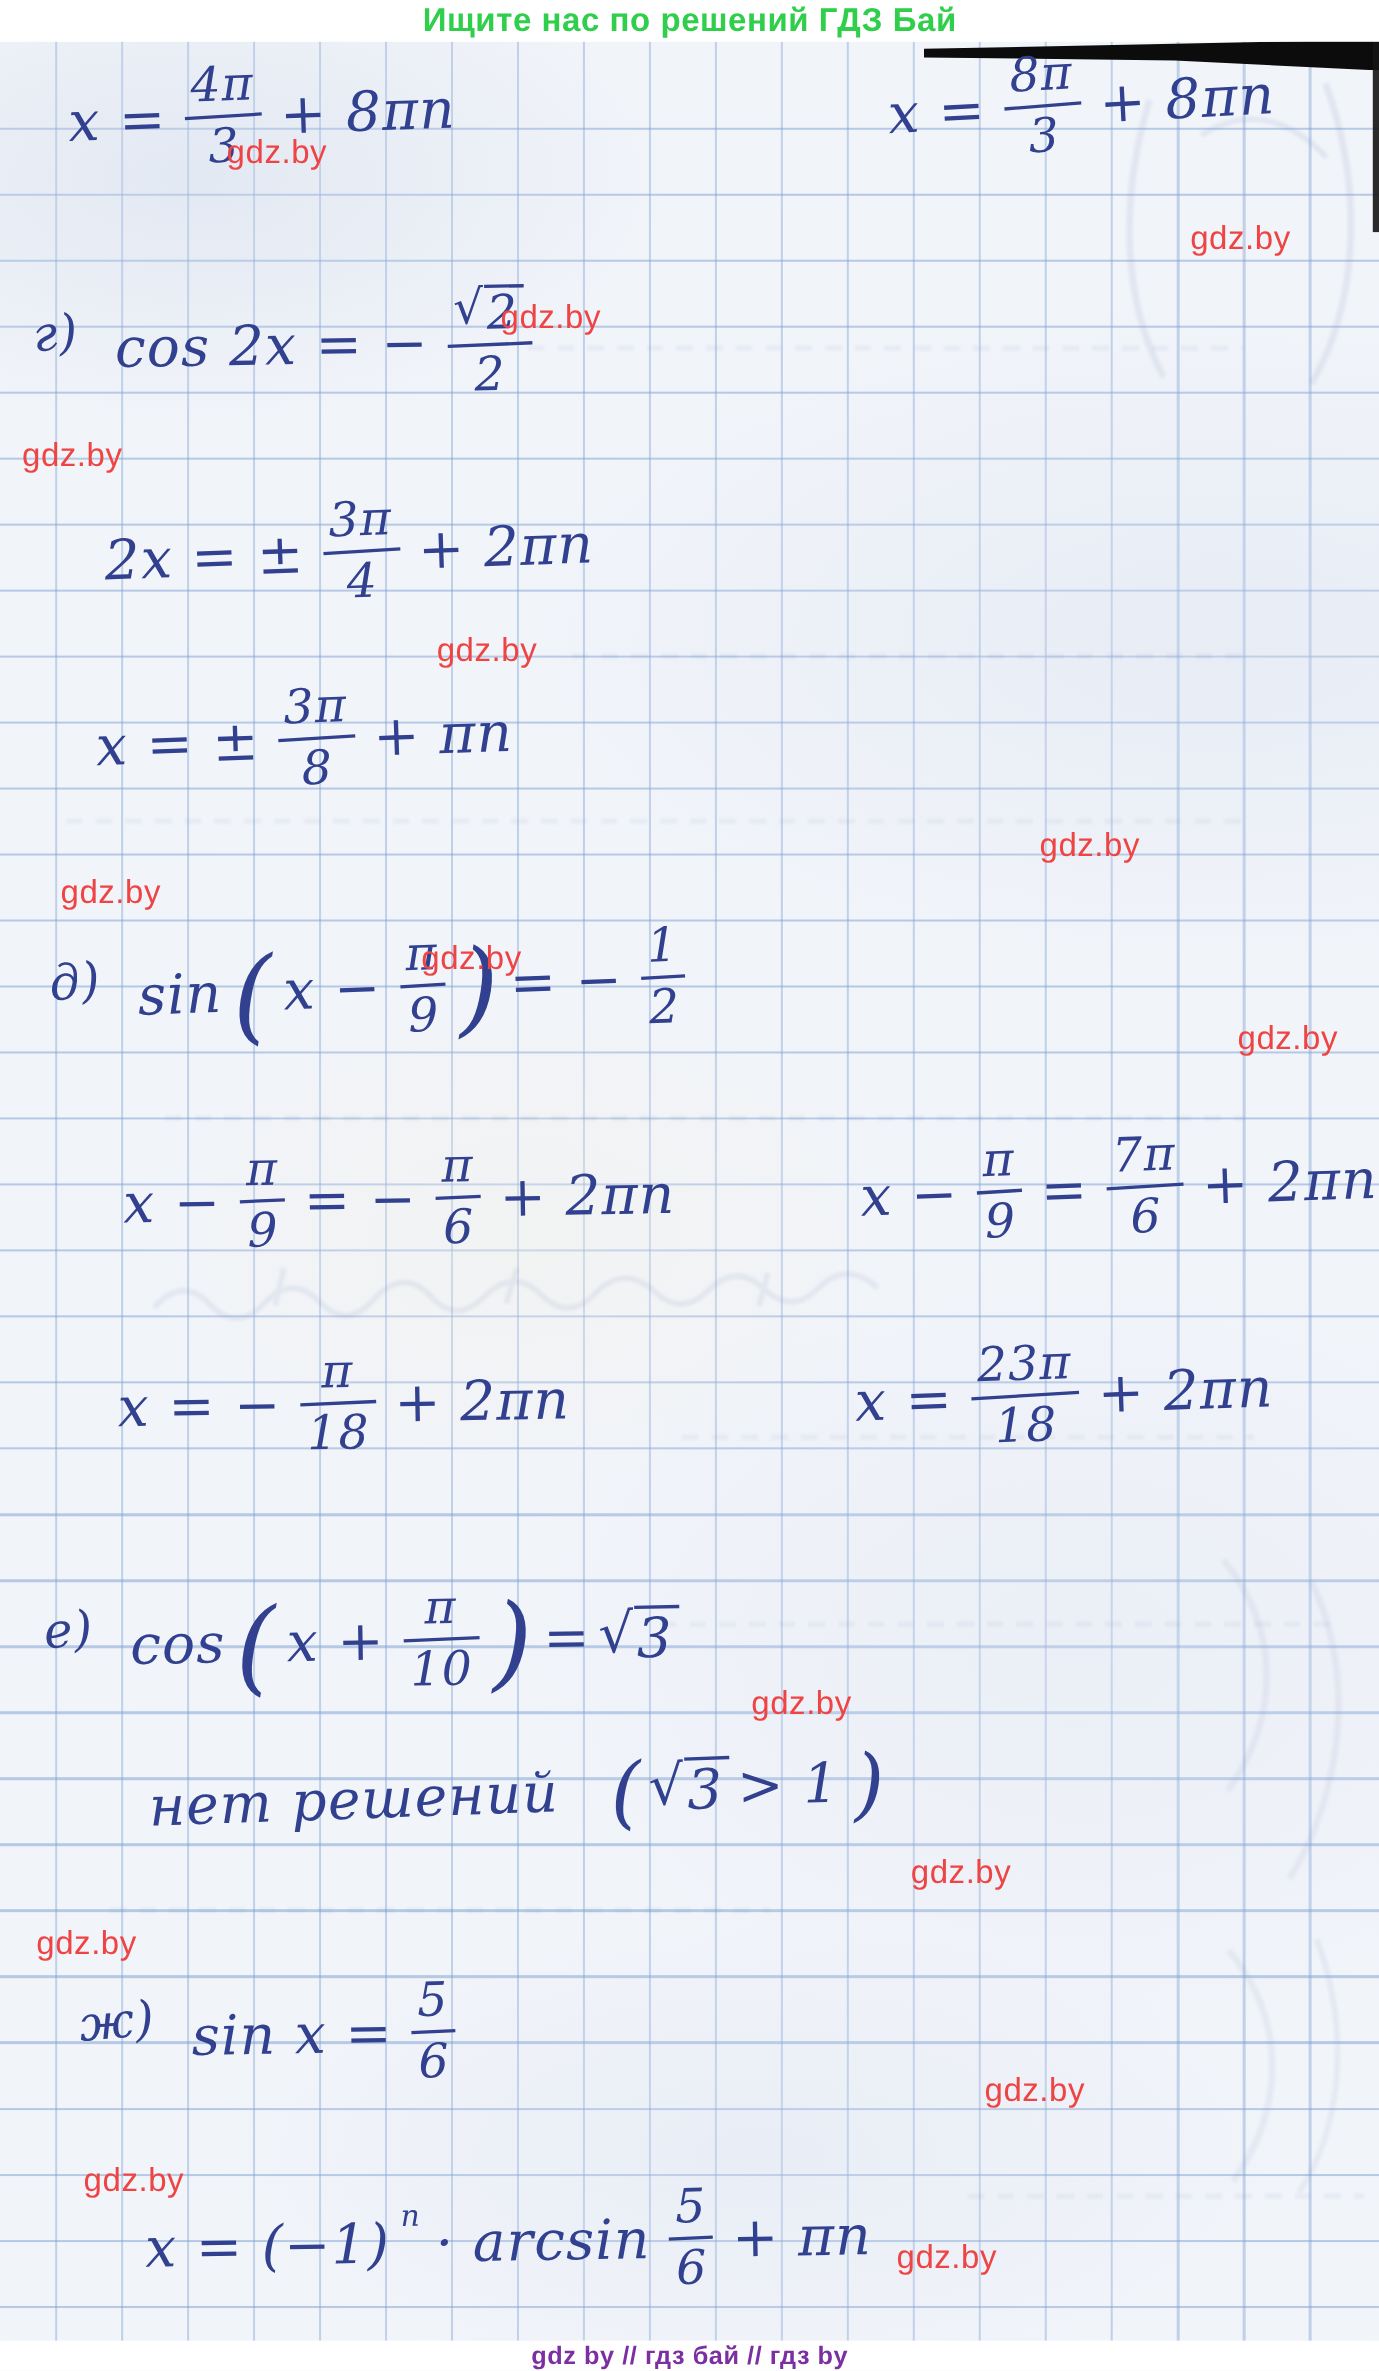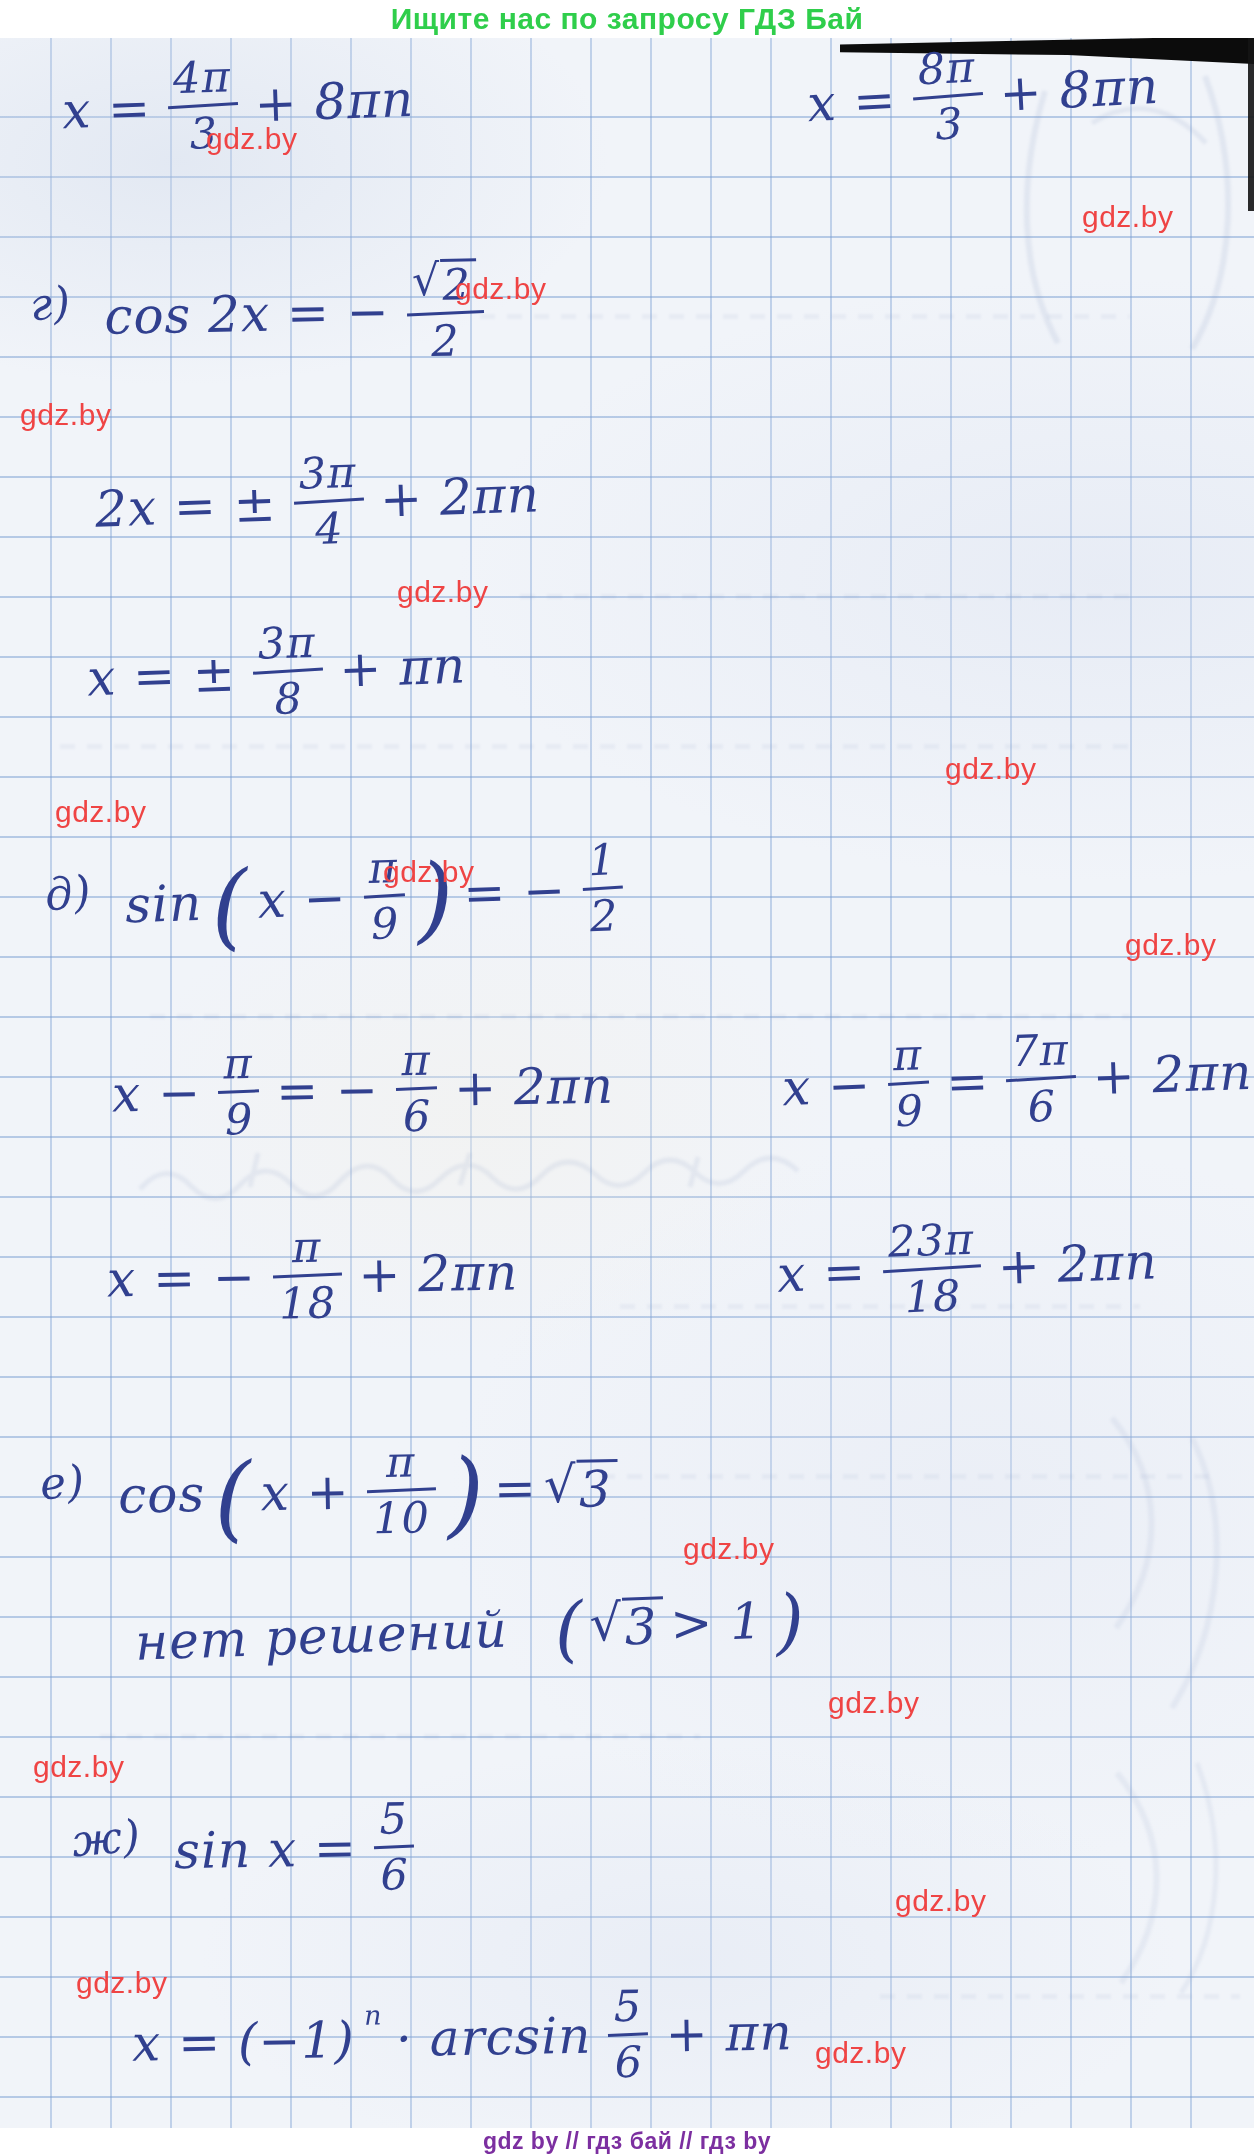--- a/index.html
+++ b/index.html
@@ -48,21 +48,21 @@
   .ghost{position:absolute;pointer-events:none;filter:blur(1.4px);}
   .ghostrow{position:absolute;height:5px;opacity:.10;filter:blur(1.2px);
       background:repeating-linear-gradient(90deg, rgba(116,138,182,.75) 0 15px, transparent 15px 27px);}
 </style>
 </head>
 <body>
 
 <div id="canvas">
 
   <div class="banner">
-    <div class="banner-text">Ищите нас по запросу ГДЗ Бай</div>
+    <div class="banner-text">Ищите нас по решений ГДЗ Бай</div>
   </div>
 
   <div class="paper">
     <div class="mottle"></div>
     <div class="black-wedge"></div>
     <div class="black-edge"></div>
 
     <svg class="ghost" style="left:1000px;top:25px;width:250px;height:310px;opacity:.14" viewBox="0 0 250 310">
       <path d="M45 30 C18 120 20 212 58 282" stroke="#8093bd" stroke-width="6" fill="none"></path>
       <path d="M205 15 C240 110 235 215 192 288" stroke="#8093bd" stroke-width="6" fill="none"></path>

